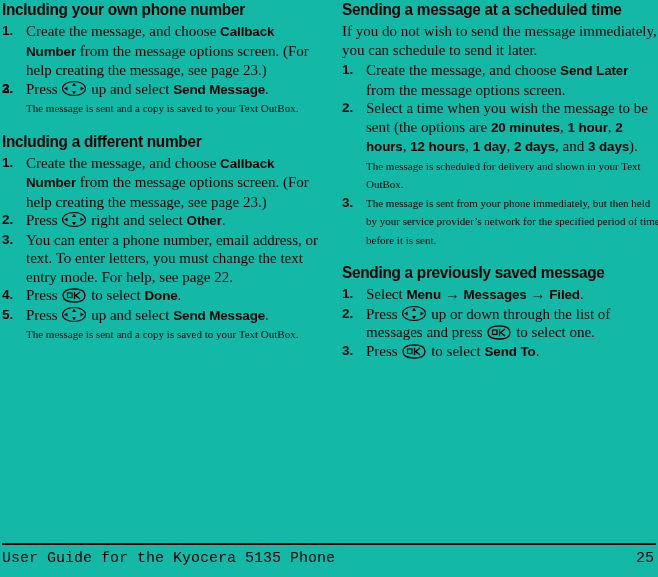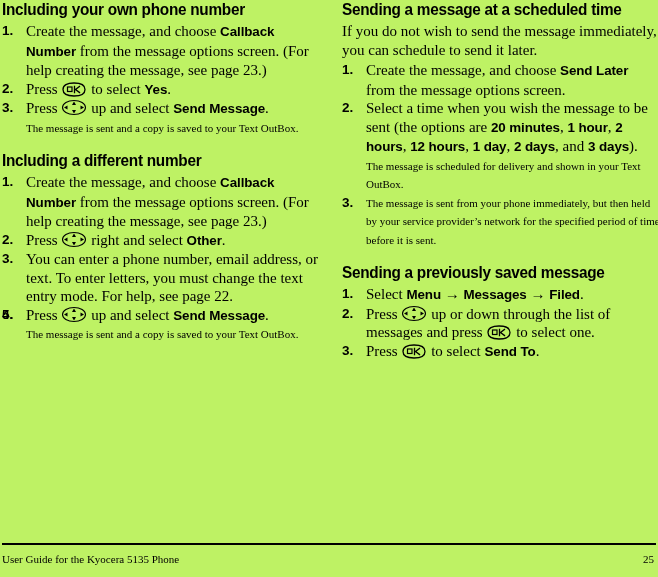--- a/index.html
+++ b/index.html
@@ -4,21 +4,21 @@
 <style>
   html, body {
     margin: 0;
     padding: 0;
     background: #ffffff;
   }
   .page {
     position: relative;
     width: 658px;
     height: 577px;
-    background: #bef264;
+    background: #14b8a6;
     overflow: hidden;
     font-family: "Liberation Serif", "DejaVu Serif", serif;
     color: #000000;
   }
   .columns {
     position: absolute;
     left: 0;
     top: 0;
     width: 658px;
     height: 520px;
@@ -113,66 +113,66 @@
     position: absolute;
     left: 2px;
     right: 2px;
     top: 0;
     height: 1.6px;
     background: #000;
   }
   .footer .ftext {
     position: absolute;
     top: 8px;
-    font-family: Liberation Serif, serif;
-    font-size: 11px;
+    font-family: Liberation Mono, monospace;
+    font-size: 15px;
     line-height: 16px;
     color: #000;
   }
   .footer .ftext.left  { left: 2px; }
   .footer .ftext.right { right: 4px; font-weight: normal; }
 </style>
 </head>
 <body>
 
 <div class="page">
 
   <div class="columns">
 
     <div class="col col-left">
       <h2 class="sec-head">Including your own phone number</h2>
       <ol class="steps">
           <li><span class="num">1.</span><span>Create the message, and choose <b class="ui">Callback Number</b> from the message options screen. (For help creating the message, see page 23.)</span></li>
-          <li><span class="num">2.</span><span>Press <span class="key"><svg width="26" height="15" viewBox="0 0 52 30">
+          <li><span class="num">2.</span></li>
+          <li><span class="num">3.</span><span>Press <span class="key"><svg width="26" height="17" viewBox="0 0 52 34">
+                  <ellipse cx="26" cy="17" rx="23" ry="14" fill="none" stroke="#000" stroke-width="2.2"></ellipse>
+                  <polygon points="26,5 30,12 22,12" fill="#000"></polygon>
+                  <polygon points="26,29 30,22 22,22" fill="#000"></polygon>
+                  <polygon points="6,17 13,13 13,21" fill="#000"></polygon>
+                  <polygon points="46,17 39,13 39,21" fill="#000"></polygon>
+                </svg></span> up and select <b class="ui">Send Message</b>.</span></li>
+          <div class="sub">The message is sent and a copy is saved to your Text OutBox.</div>
+        </ol>
+
+      <h2 class="sec-head spaced-above">Including a different number</h2>
+      <ol class="steps">
+          <li><span class="num">1.</span><span>Create the message, and choose <b class="ui">Callback Number</b> from the message options screen. (For help creating the message, see page 23.)</span></li>
+          <li><span class="num">2.</span><span>Press <span class="key"><svg width="26" height="17" viewBox="0 0 52 34">
+                  <ellipse cx="26" cy="17" rx="23" ry="14" fill="none" stroke="#000" stroke-width="2.2"></ellipse>
+                  <polygon points="26,5 30,12 22,12" fill="#000"></polygon>
+                  <polygon points="26,29 30,22 22,22" fill="#000"></polygon>
+                  <polygon points="6,17 13,13 13,21" fill="#000"></polygon>
+                  <polygon points="46,17 39,13 39,21" fill="#000"></polygon>
+                </svg></span> right and select <b class="ui">Other</b>.</span></li>
+          <li><span class="num">3.</span><span>You can enter a phone number, email address, or text. To enter letters, you must change the text entry mode. For help, see page 22.</span></li>
+          <li><span class="num">4.</span><span>Press <span class="key"><svg width="26" height="15" viewBox="0 0 52 30">
                   <path d="M4 15 C4 6 12 2 26 2 C40 2 48 6 48 15 C48 24 40 28 26 28 C12 28 4 24 4 15 Z" fill="none" stroke="#000" stroke-width="2.6"></path>
                   <rect x="13" y="10" width="9" height="9" fill="none" stroke="#000" stroke-width="2.4"></rect>
                   <path d="M27 9 L27 21 M37 9 L29 15 L37 21" fill="none" stroke="#000" stroke-width="2.6" stroke-linecap="square"></path>
-                </svg></span> to select <b class="ui">Yes</b>.</span></li>
-          <li><span class="num">3.</span><span>Press <span class="key"><svg width="26" height="17" viewBox="0 0 52 34">
-                  <ellipse cx="26" cy="17" rx="23" ry="14" fill="none" stroke="#000" stroke-width="2.2"></ellipse>
-                  <polygon points="26,5 30,12 22,12" fill="#000"></polygon>
-                  <polygon points="26,29 30,22 22,22" fill="#000"></polygon>
-                  <polygon points="6,17 13,13 13,21" fill="#000"></polygon>
-                  <polygon points="46,17 39,13 39,21" fill="#000"></polygon>
-                </svg></span> up and select <b class="ui">Send Message</b>.</span></li>
-          <div class="sub">The message is sent and a copy is saved to your Text OutBox.</div>
-        </ol>
-
-      <h2 class="sec-head spaced-above">Including a different number</h2>
-      <ol class="steps">
-          <li><span class="num">1.</span><span>Create the message, and choose <b class="ui">Callback Number</b> from the message options screen. (For help creating the message, see page 23.)</span></li>
-          <li><span class="num">2.</span><span>Press <span class="key"><svg width="26" height="17" viewBox="0 0 52 34">
-                  <ellipse cx="26" cy="17" rx="23" ry="14" fill="none" stroke="#000" stroke-width="2.2"></ellipse>
-                  <polygon points="26,5 30,12 22,12" fill="#000"></polygon>
-                  <polygon points="26,29 30,22 22,22" fill="#000"></polygon>
-                  <polygon points="6,17 13,13 13,21" fill="#000"></polygon>
-                  <polygon points="46,17 39,13 39,21" fill="#000"></polygon>
-                </svg></span> right and select <b class="ui">Other</b>.</span></li>
-          <li><span class="num">3.</span><span>You can enter a phone number, email address, or text. To enter letters, you must change the text entry mode. For help, see page 22.</span></li>
-          <li><span class="num">4.</span></li>
+                </svg></span> to select <b class="ui">Done</b>.</span></li>
           <li><span class="num">5.</span><span>Press <span class="key"><svg width="26" height="17" viewBox="0 0 52 34">
                   <ellipse cx="26" cy="17" rx="23" ry="14" fill="none" stroke="#000" stroke-width="2.2"></ellipse>
                   <polygon points="26,5 30,12 22,12" fill="#000"></polygon>
                   <polygon points="26,29 30,22 22,22" fill="#000"></polygon>
                   <polygon points="6,17 13,13 13,21" fill="#000"></polygon>
                   <polygon points="46,17 39,13 39,21" fill="#000"></polygon>
                 </svg></span> up and select <b class="ui">Send Message</b>.</span></li>
           <div class="sub">The message is sent and a copy is saved to your Text OutBox.</div>
         </ol>
     </div>

